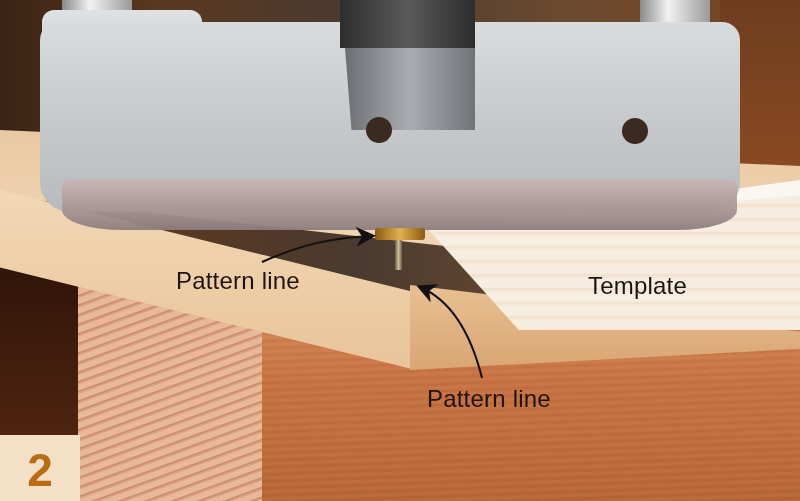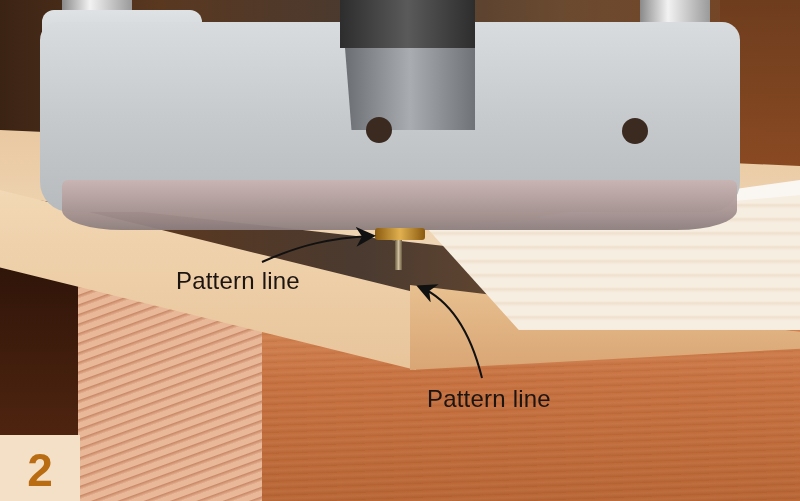--- a/index.html
+++ b/index.html
@@ -92,18 +92,19 @@
     <defs>
       <marker id="ah" markerWidth="10" markerHeight="10" refX="8" refY="5" orient="auto">
         <path d="M0,0 L10,5 L0,10 L3,5 Z" fill="#111"></path>
       </marker>
     </defs>
     <path d="M262,262 C300,245 330,238 372,236" stroke="#111" stroke-width="2" fill="none" marker-end="url(#ah)"></path>
     <path d="M482,378 C470,330 450,300 420,287" stroke="#111" stroke-width="2" fill="none" marker-end="url(#ah)"></path>
   </svg>
 
   <div class="label label-pattern-1">Pattern line</div>
+  <div class="label label-template">Template</div>
   <div class="label label-pattern-2">Pattern line</div>
 
   <div class="step-badge">
     <span class="step-number">2</span>
   </div>
 </div>
 
 </body></html>

